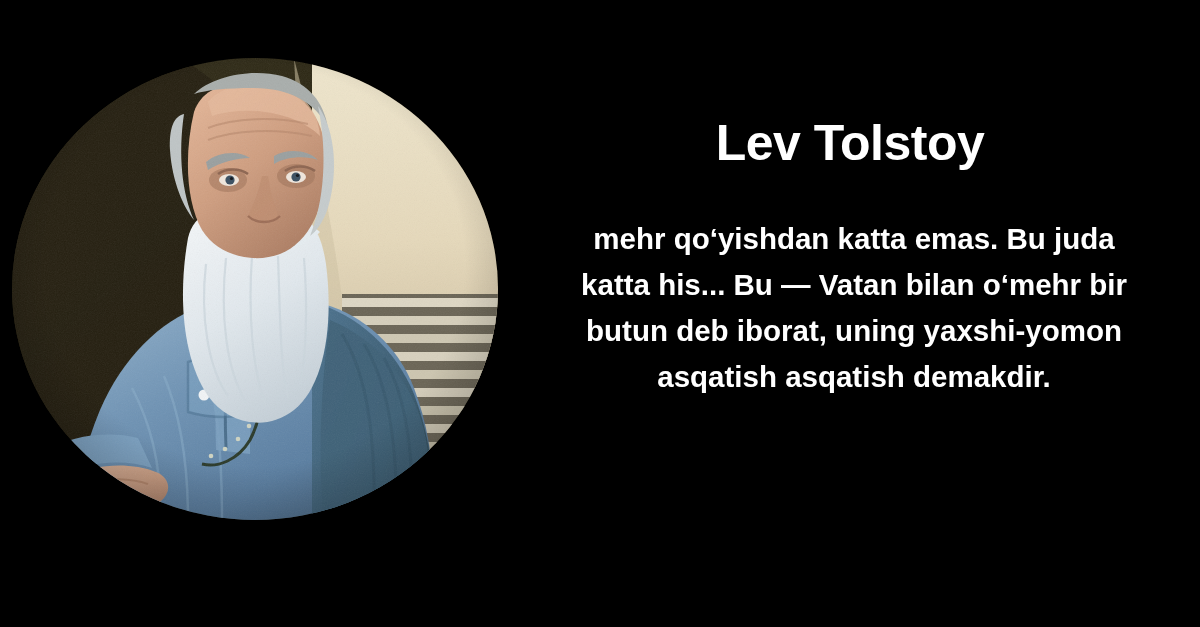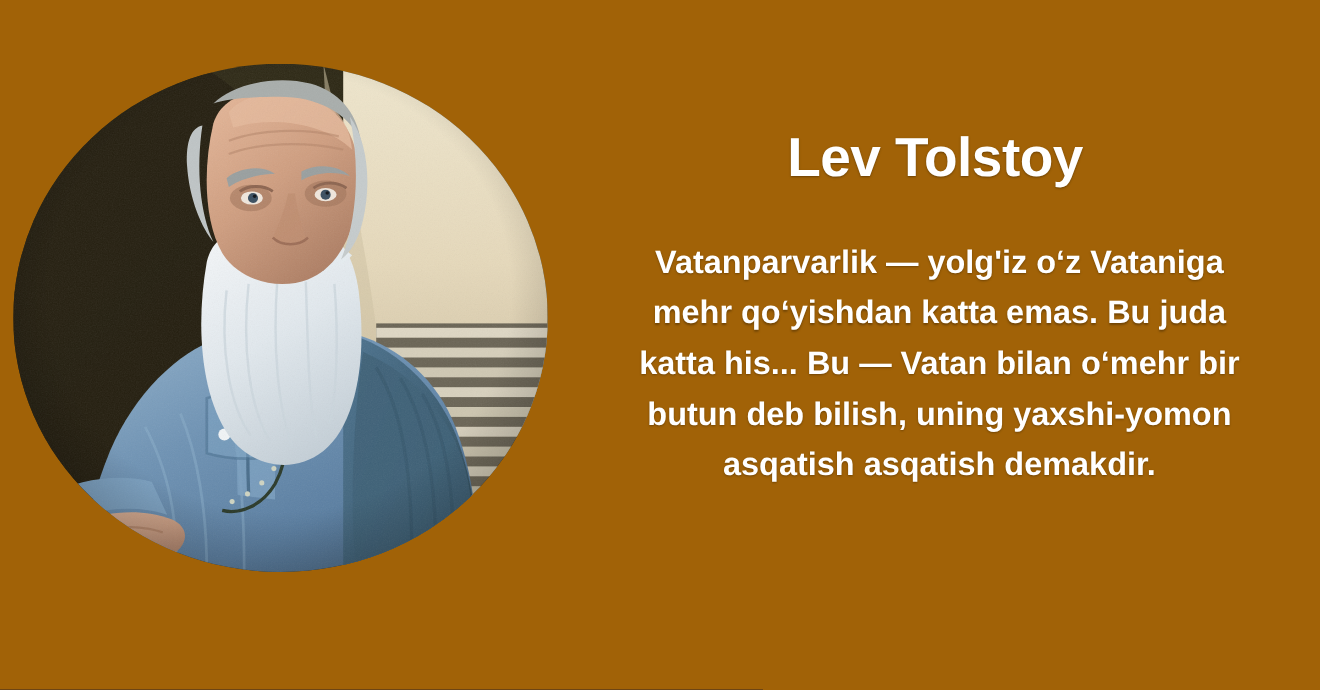--- a/index.html
+++ b/index.html
@@ -6,21 +6,21 @@
   html, body { width:1200px; height:627px; }
   body {
     background:#0a0d30;
     font-family:"Liberation Sans", sans-serif;
     overflow:hidden;
   }
   .quote-card {
     position:relative;
     width:1200px;
     height:627px;
-    background:#a16207;
+    background:#000000;
     display:block;
   }
   
   .portrait-wrap {
     position:absolute;
     left:12px;
     top:58px;
     width:486px;
     height:462px;
   }
@@ -250,21 +250,20 @@
           <rect x="0" y="0" width="486" height="462" filter="url(#grain)" fill="#888" opacity="0.55"></rect>
           <rect x="0" y="0" width="486" height="462" fill="url(#gVig)"></rect>
         </g>
       </svg>
     </div>
   </div>
 
   <div class="text-col">
     <div class="author-name">Lev Tolstoy</div>
     <div class="quote-body">
-      <span class="quote-line">Vatanparvarlik — yolg'iz o‘z Vataniga</span>
       <span class="quote-line">mehr qo‘yishdan katta emas. Bu juda</span>
       <span class="quote-line">katta his... Bu — Vatan bilan o‘mehr bir</span>
-      <span class="quote-line">butun deb bilish, uning yaxshi-yomon</span>
+      <span class="quote-line">butun deb iborat, uning yaxshi-yomon</span>
       <span class="quote-line">asqatish asqatish demakdir.</span>
     </div>
   </div>
 
 </div>
 
 </body></html>

